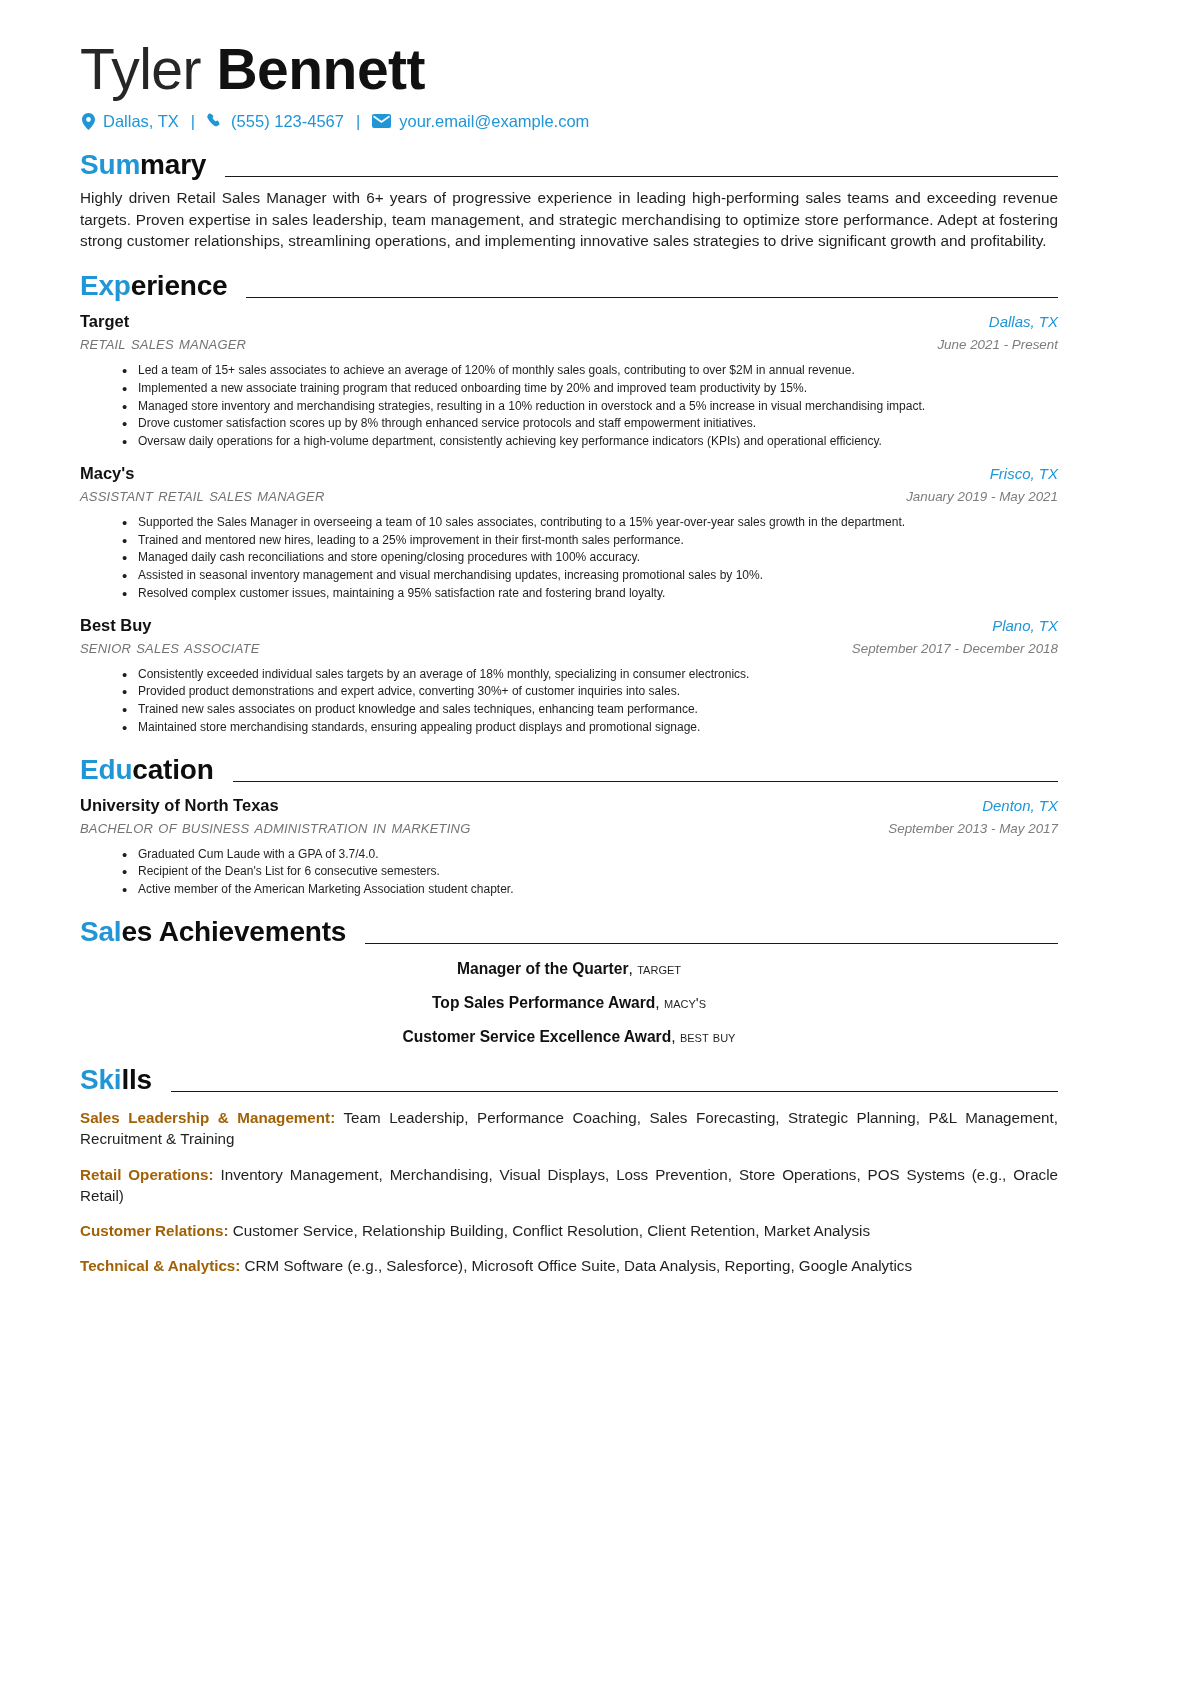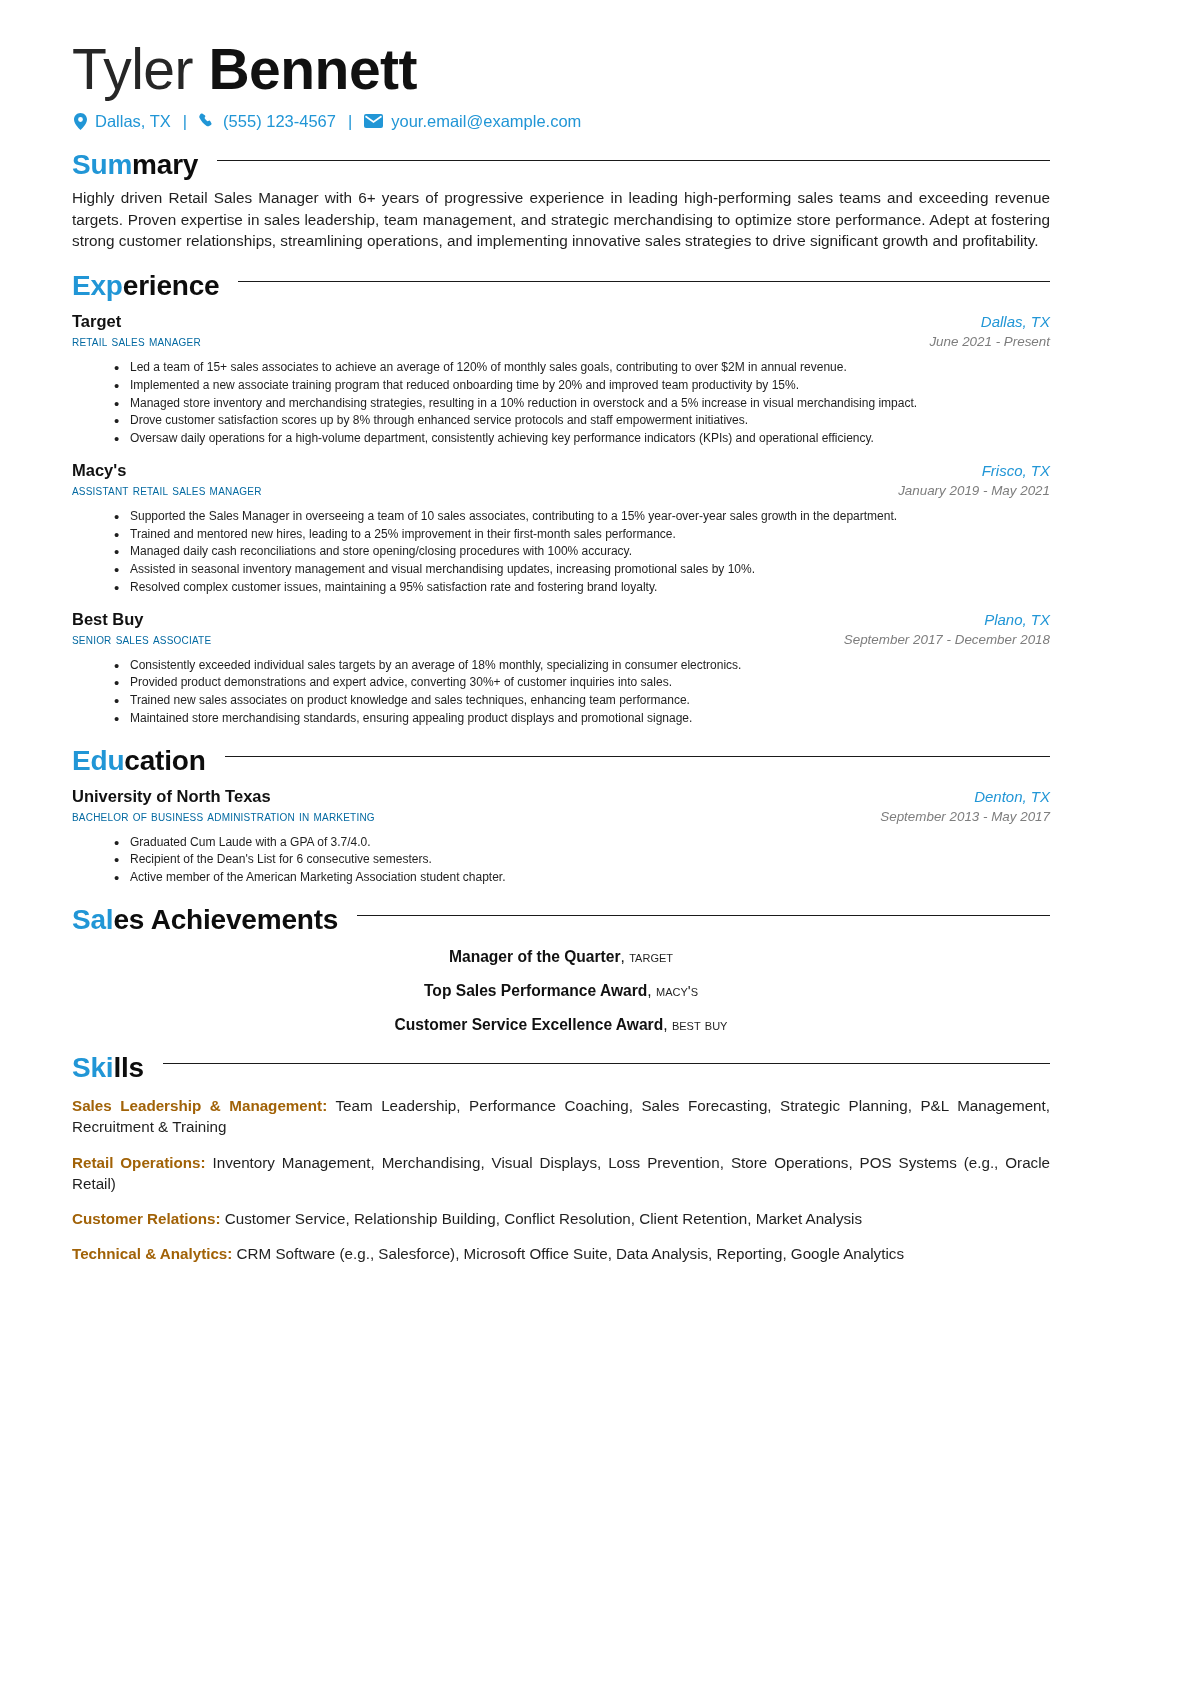--- a/index.html
+++ b/index.html
@@ -13,20 +13,21 @@
     font-family: "Liberation Sans", sans-serif;
     color: #1a1a1a;
     -webkit-font-smoothing: antialiased;
   }
   .page {
     width: 1122px;
     min-height: 1683px;
     box-sizing: border-box;
     padding: 38px 72px 40px 72px;
     background: #ffffff;
+    margin-left: 8px;
   }
 
   
   .name {
     font-size: 57px;
     line-height: 1.12;
     letter-spacing: -0.5px;
     margin: 0 0 4px 0;
     white-space: nowrap;
   }
@@ -51,21 +52,21 @@
   .contact .sep {
     color: #2196d6;
     padding: 0 12px;
   }
   .contact svg { display: block; }
 
   
   .section { margin-top: 17px; }
   .sec-head {
     display: flex;
-    align-items: center;
+    align-items: flex-end;
     gap: 19px;
     margin-bottom: 3px;
   }
   .sec-title {
     font-size: 28px;
     font-weight: 700;
     letter-spacing: -0.2px;
     white-space: nowrap;
     line-height: 1.18;
   }
@@ -110,25 +111,26 @@
     white-space: nowrap;
   }
   .entry-row2 {
     display: flex;
     align-items: baseline;
     justify-content: space-between;
     gap: 22px;
     margin-top: 2px;
   }
   .role {
-    font-size: 14px;
-    color: #0369a1;
+    font-size: 18px;
+    color: #737373;
     font-variant: small-caps;
     text-transform: lowercase;
     letter-spacing: 0.2px;
+    font-style: italic;
   }
   .dates {
     font-size: 13.4px;
     font-style: italic;
     color: #7d7d7d;
     text-align: right;
     max-width: 210px;
     line-height: 1.35;
   }
 

